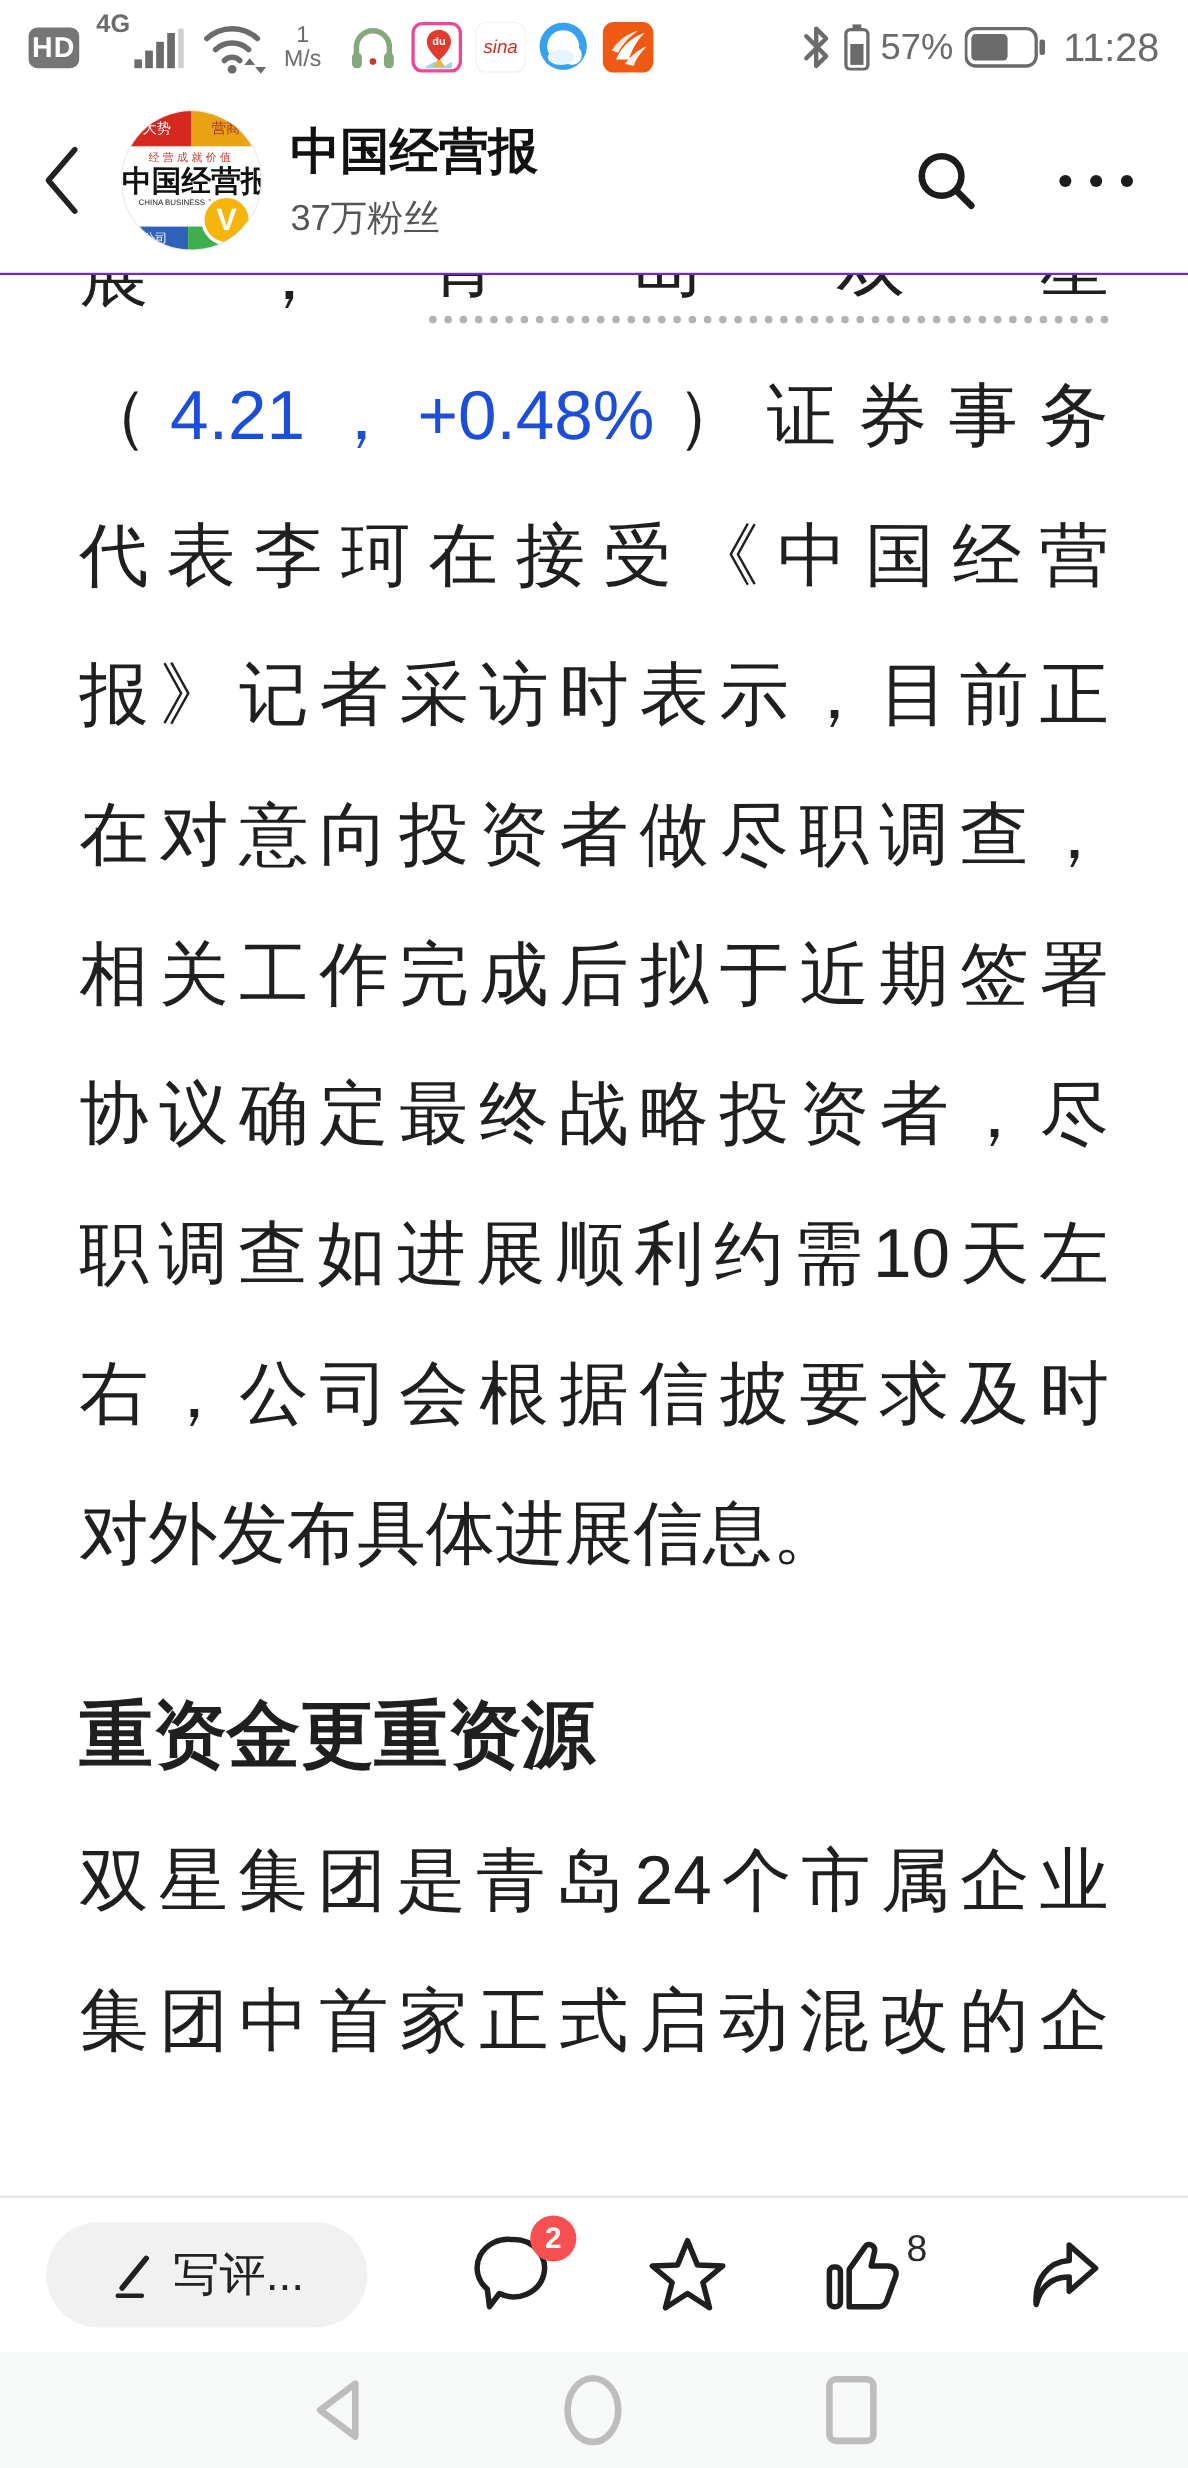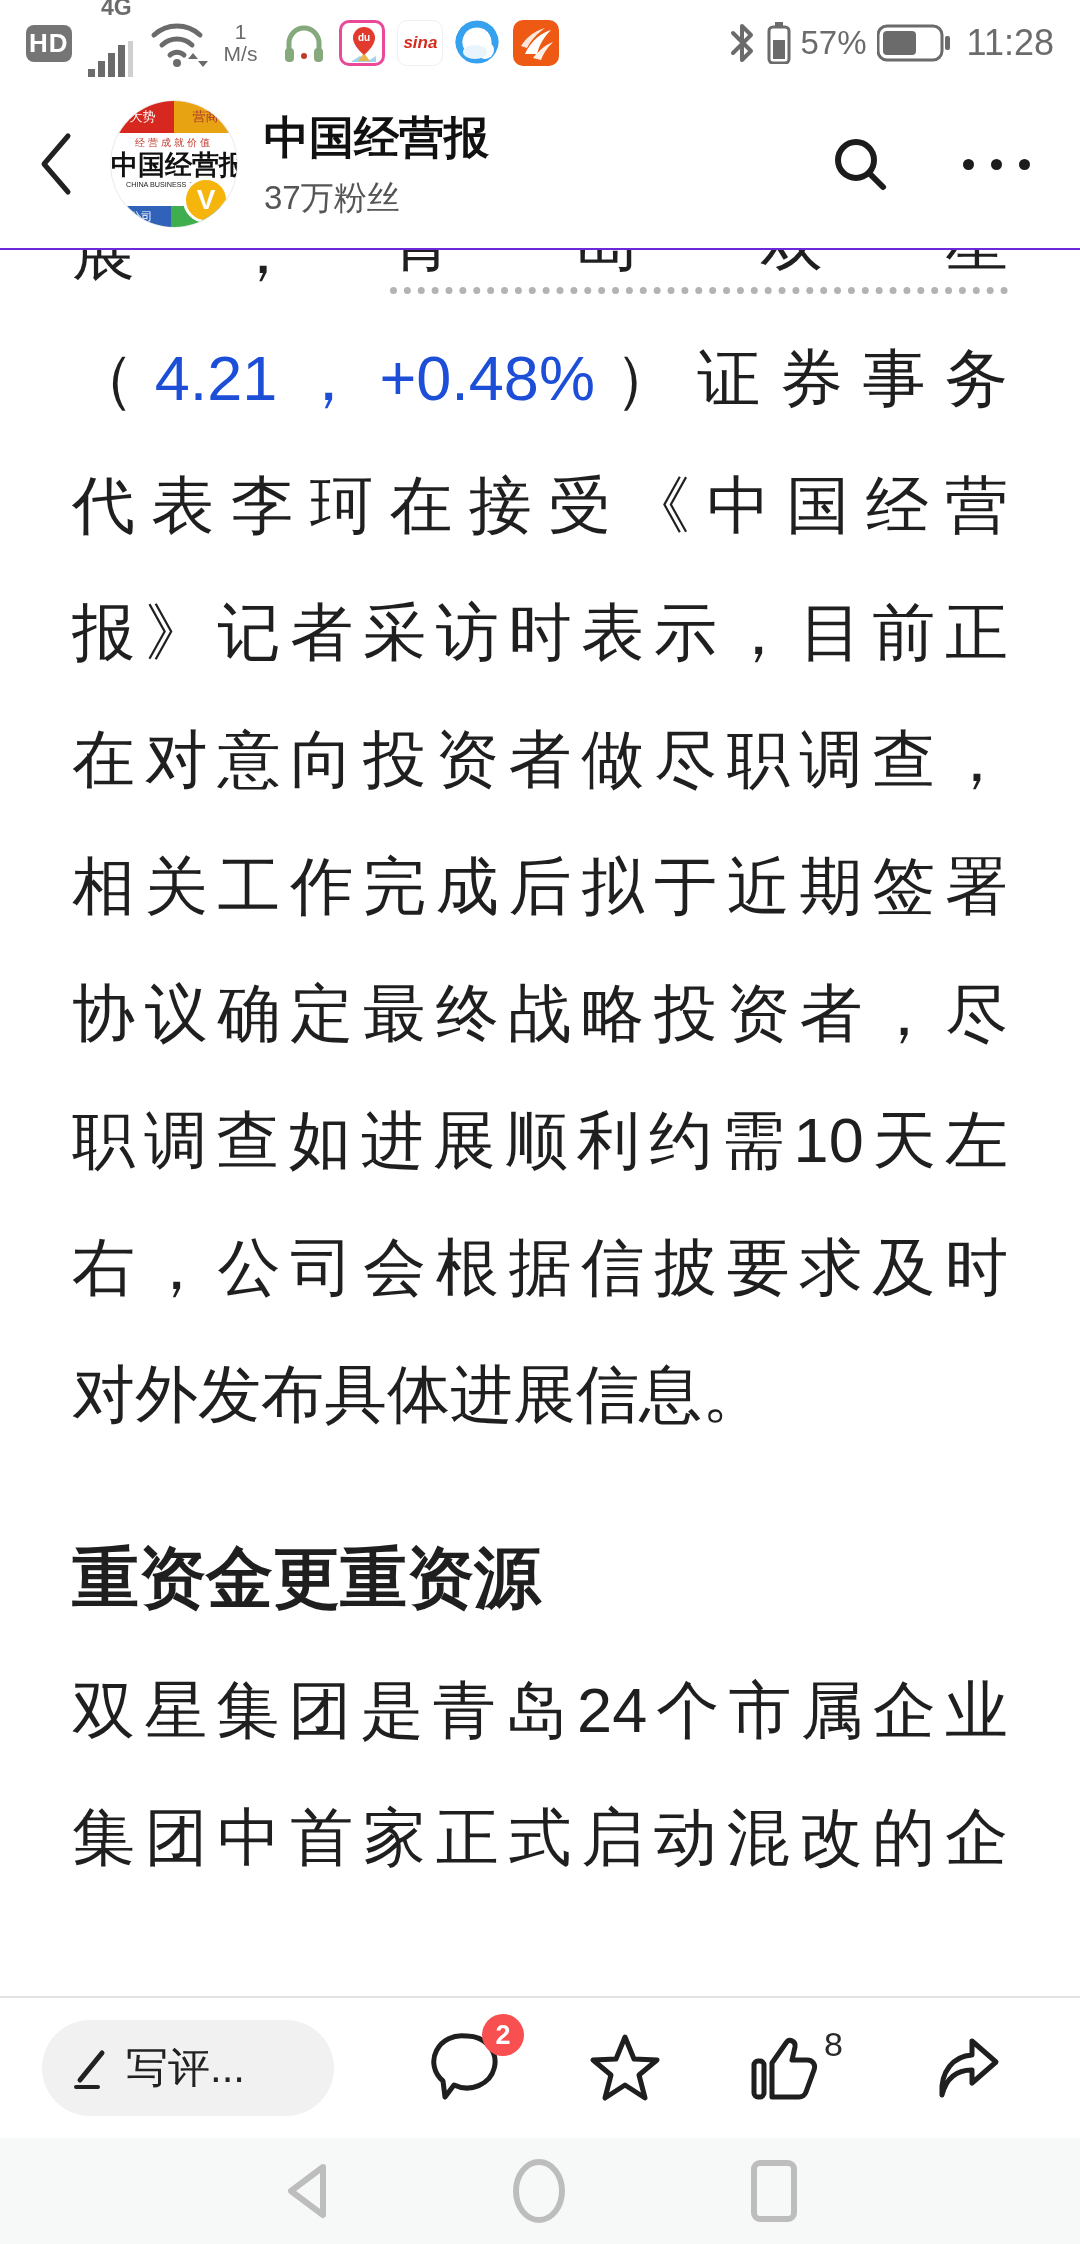--- a/index.html
+++ b/index.html
@@ -13,28 +13,28 @@
   .statusbar {
     height:80px; display:flex; align-items:center; justify-content:space-between;
     padding:6px 26px 0 26px; color:#6b6b6b;
   }
   .sb-left { display:flex; align-items:center; gap:16px; }
   .sb-right { display:flex; align-items:center; gap:10px; color:#6b6b6b; }
   .hd-badge {
     background:#757575; color:#fff; font-weight:bold; font-size:26px;
     border-radius:8px; padding:3px 3px; letter-spacing:1px;
   }
-  .net { display:flex; align-items:flex-end; gap:2px;flex-direction:column; }
+  .net { display:flex; align-items:flex-start; gap:2px; }
   .fourg { font-size:23px; font-weight:bold; color:#6b6b6b; position:relative; top:-14px; margin-right:2px;}
   .speed { font-size:21px; line-height:22px; text-align:center; color:#6b6b6b; }
   .appicons { display:flex; align-items:center; gap:12px; margin-left:8px; }
   .appicon { width:46px; height:46px; border-radius:10px; overflow:hidden; position:relative; }
   .ai-baidu { background:#fff; border:3px solid #ec4899; }
   .ai-sina  { background:#fff; border:1px solid #f0f0f0; display:flex; align-items:center; justify-content:center; }
-  .sina-txt { color:#d52b1e; font-weight:bold; font-style:italic; font-size:17px; }
+  .sina-txt { color:#d52b1e; font-weight:normal; font-style:italic; font-size:17px; }
   .ai-qq { background:#fff; border-radius:50%; }
   .ai-phoenix { background:#ee5a13; }
   .pct { font-size:33px; }
   .time { font-size:36px; margin-left:6px; }
   
   .header {
     height:170px; background:#fff; border-bottom:2px solid #6d28d9;
     display:flex; align-items:center; padding:0 36px; position:relative; z-index:5;
   }
   .back { width:44px; height:70px; display:flex; align-items:center; }
@@ -81,21 +81,21 @@
   }
   .spread > span { line-height:1.05; }
   .red { color:#1d4ed8; }
   
   .commentbar {
     position:absolute; left:0; bottom:106px; width:100%; height:142px; background:#fff;
     border-top:2px solid #e3e3e3; display:flex; align-items:center; padding:0 42px; z-index:6;
   }
   .pill {
     width:292px; height:96px; background:#f1f1f2; border-radius:48px;
-    display:flex; align-items:center; padding:12px 26px; gap:14px; flex:0 0 auto;
+    display:flex; align-items:center; padding:12px 26px; gap:14px; flex:0 0 auto;justify-content:center;
   }
   .pill-text { font-size:42px; color:#222; white-space:nowrap; overflow:hidden; }
   .cb-icons { flex:1; display:flex; justify-content:space-between; align-items:center; padding:0 34px 0 96px; }
   .cb-item { position:relative; display:flex; align-items:flex-start; }
   .badge {
     position:absolute; top:-16px; right:-22px; min-width:42px; height:42px; border-radius:21px;
     background:#f85050; color:#fff; font-size:27px; font-weight:bold;
     display:flex; align-items:center; justify-content:center; padding:0 6px;
   }
   .like-count { font-size:34px; color:#2a2a2a; margin-left:2px; position:relative; top:-6px; }

